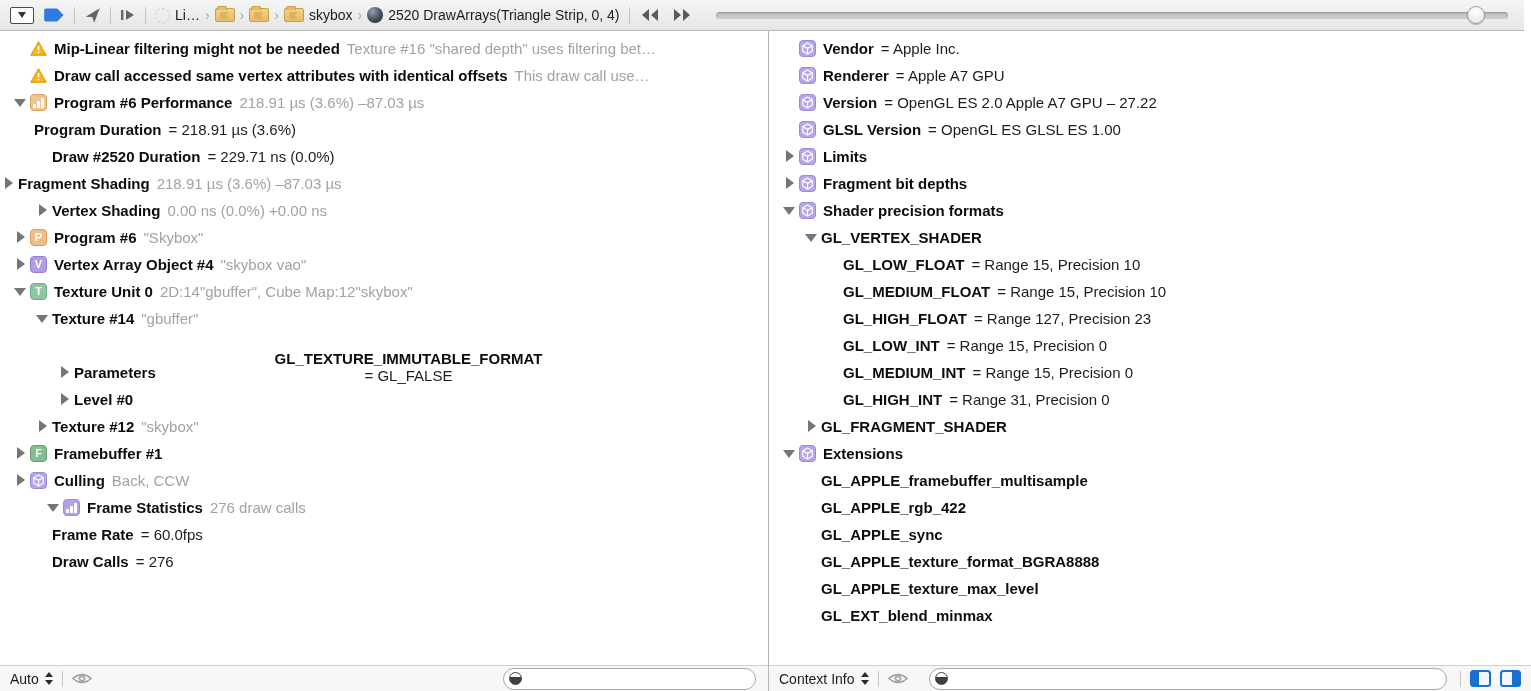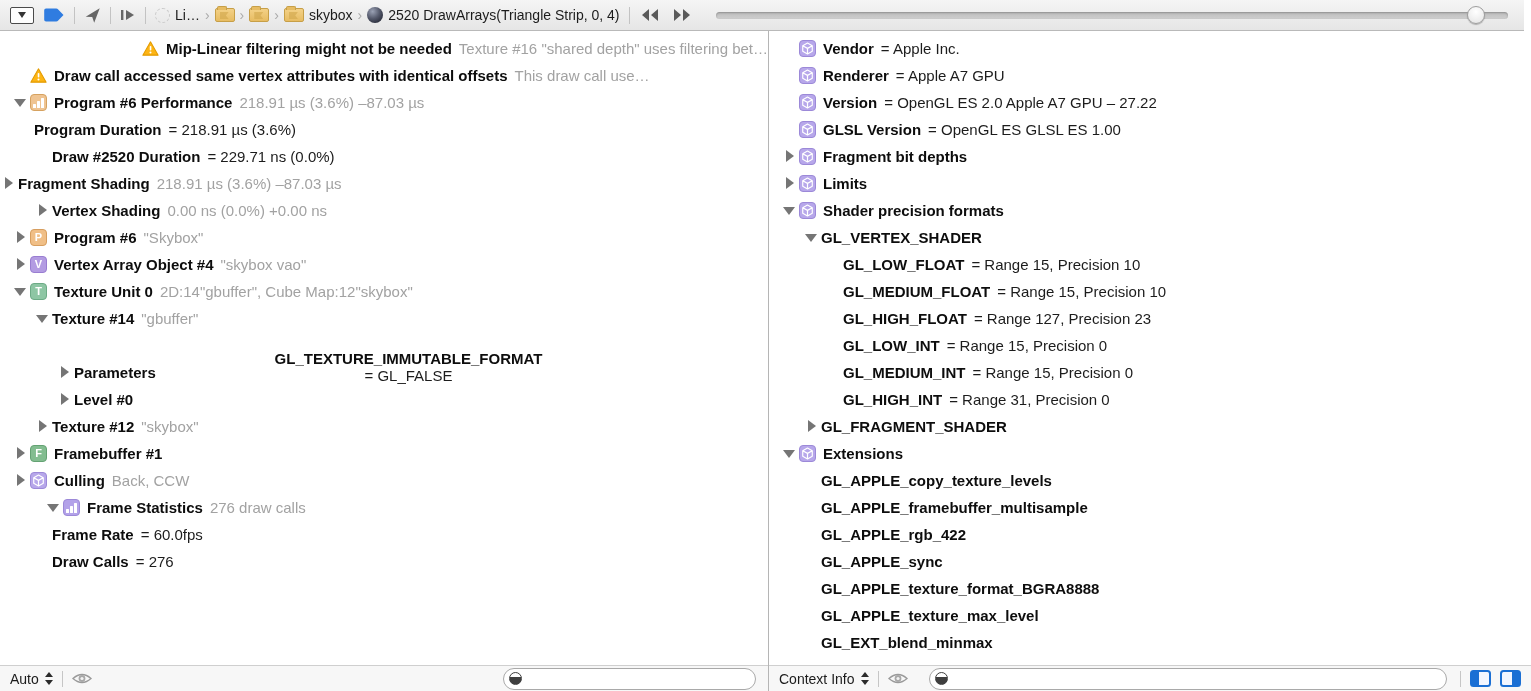--- a/index.html
+++ b/index.html
@@ -145,21 +145,21 @@
     </span>
   </span>
   <div class="slider">
     <div class="track"></div>
     <div class="knob" id="slider-knob" style="left: calc(96% - 9px);"></div>
   </div>
 </div>
 
 <div class="main">
   <div class="panel left" id="left-panel">
-      <div class="row" style="padding-left: 12px; justify-content: flex-end;">
+      <div class="row" style="padding-left: 12px;">
         <span class="tri"></span>
         <span class="ricon" style="border: none;">
           <svg width="19" height="17" viewBox="0 0 20 18">
             <path d="M10 1.2 19 16.8H1Z" fill="#fdb515" stroke="#e39b00" stroke-width="1.2" stroke-linejoin="round"></path>
             <rect x="9.1" y="6" width="1.9" height="5.4" rx=".9" fill="#fff"></rect>
             <circle cx="10" cy="13.6" r="1.2" fill="#fff"></circle>
           </svg>
         </span>
         <span class="lbl">Mip-Linear filtering might not be needed</span>
         <span class="det">Texture #16 "shared depth" uses filtering bet…</span>
@@ -329,30 +329,30 @@
         <span class="lbl">GLSL Version</span>
         <span class="val">= OpenGL ES GLSL ES 1.00</span>
       </div>
       <div class="row" style="padding-left: 12px;">
         <span class="tri closed"></span>
         <span class="ricon" style="background: rgb(183, 167, 234); border-color: rgb(156, 137, 216);">
           <svg width="13" height="13" viewBox="0 0 12 12" style="margin-bottom:1px">
             <path d="M6 1 10.4 3.4V8.6L6 11 1.6 8.6V3.4Z M1.6 3.4 6 5.9 10.4 3.4 M6 5.9V11" fill="none" stroke="#fff" stroke-width="1.1" stroke-linejoin="round"></path>
           </svg>
         </span>
+        <span class="lbl">Limits</span>
+      </div>
+      <div class="row" style="padding-left: 12px;">
+        <span class="tri closed"></span>
+        <span class="ricon" style="background: rgb(183, 167, 234); border-color: rgb(156, 137, 216);">
+          <svg width="13" height="13" viewBox="0 0 12 12" style="margin-bottom:1px">
+            <path d="M6 1 10.4 3.4V8.6L6 11 1.6 8.6V3.4Z M1.6 3.4 6 5.9 10.4 3.4 M6 5.9V11" fill="none" stroke="#fff" stroke-width="1.1" stroke-linejoin="round"></path>
+          </svg>
+        </span>
         <span class="lbl">Fragment bit depths</span>
-      </div>
-      <div class="row" style="padding-left: 12px;">
-        <span class="tri closed"></span>
-        <span class="ricon" style="background: rgb(183, 167, 234); border-color: rgb(156, 137, 216);">
-          <svg width="13" height="13" viewBox="0 0 12 12" style="margin-bottom:1px">
-            <path d="M6 1 10.4 3.4V8.6L6 11 1.6 8.6V3.4Z M1.6 3.4 6 5.9 10.4 3.4 M6 5.9V11" fill="none" stroke="#fff" stroke-width="1.1" stroke-linejoin="round"></path>
-          </svg>
-        </span>
-        <span class="lbl">Limits</span>
       </div>
       <div class="row" style="padding-left: 12px;">
         <span class="tri open"></span>
         <span class="ricon" style="background: rgb(183, 167, 234); border-color: rgb(156, 137, 216);">
           <svg width="13" height="13" viewBox="0 0 12 12" style="margin-bottom:1px">
             <path d="M6 1 10.4 3.4V8.6L6 11 1.6 8.6V3.4Z M1.6 3.4 6 5.9 10.4 3.4 M6 5.9V11" fill="none" stroke="#fff" stroke-width="1.1" stroke-linejoin="round"></path>
           </svg>
         </span>
         <span class="lbl">Shader precision formats</span>
       </div>
@@ -395,24 +395,20 @@
         <span class="lbl">GL_FRAGMENT_SHADER</span>
       </div>
       <div class="row" style="padding-left: 12px;">
         <span class="tri open"></span>
         <span class="ricon" style="background: rgb(183, 167, 234); border-color: rgb(156, 137, 216);">
           <svg width="13" height="13" viewBox="0 0 12 12" style="margin-bottom:1px">
             <path d="M6 1 10.4 3.4V8.6L6 11 1.6 8.6V3.4Z M1.6 3.4 6 5.9 10.4 3.4 M6 5.9V11" fill="none" stroke="#fff" stroke-width="1.1" stroke-linejoin="round"></path>
           </svg>
         </span>
         <span class="lbl">Extensions</span>
-      </div>
-      <div class="row" style="padding-left: 34px;">
-        <span class="tri"></span>
-        <span class="lbl">GL_APPLE_copy_texture_levels</span>
       </div>
       <div class="row" style="padding-left: 34px;">
         <span class="tri"></span>
         <span class="lbl">GL_APPLE_framebuffer_multisample</span>
       </div>
       <div class="row" style="padding-left: 34px;">
         <span class="tri"></span>
         <span class="lbl">GL_APPLE_rgb_422</span>
       </div>
       <div class="row" style="padding-left: 34px;">

